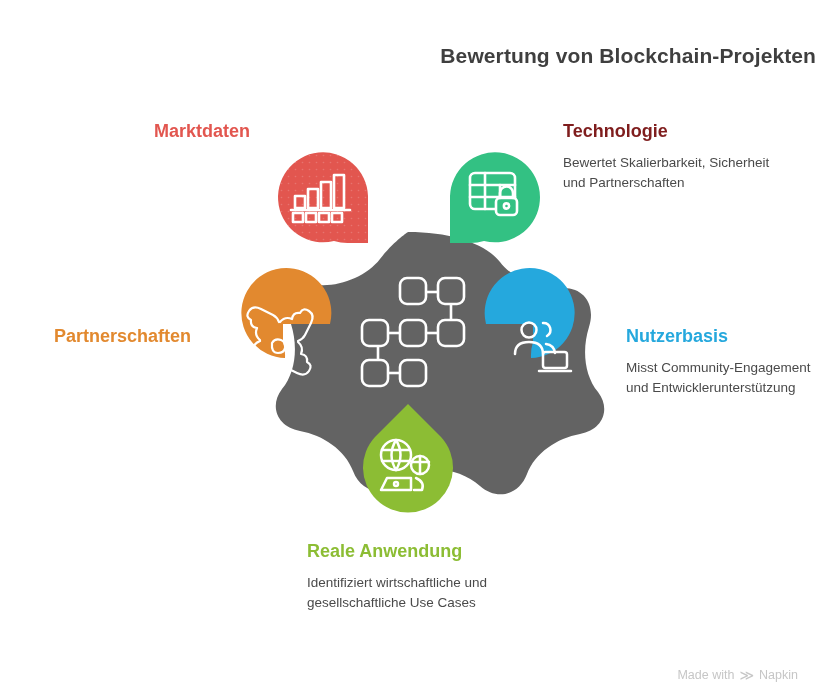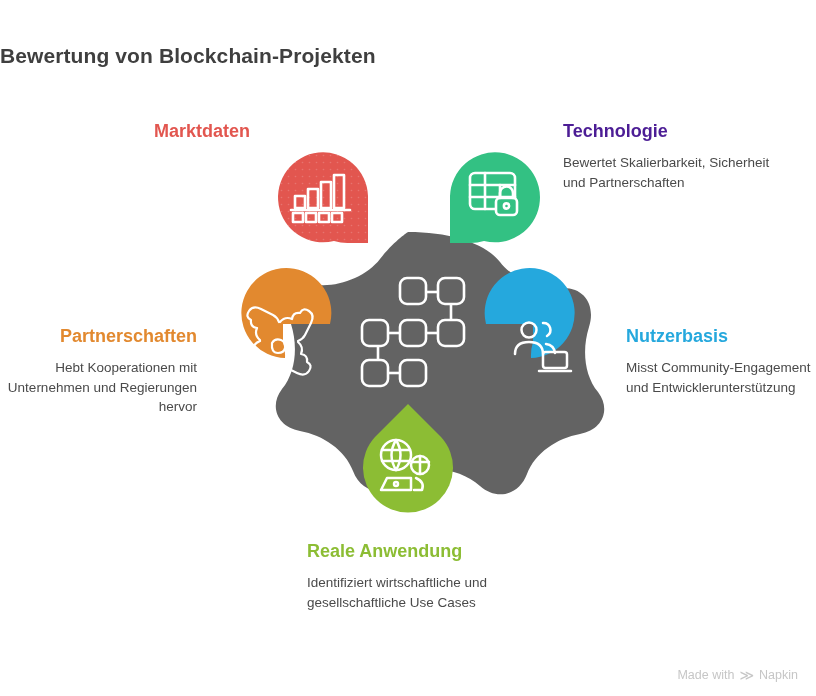--- a/index.html
+++ b/index.html
@@ -13,21 +13,21 @@
     position: relative;
     font-family: "Liberation Sans", sans-serif;
     overflow: hidden;
   }
 
   #page-title {
     position: absolute;
     top: 44px;
     left: 0;
     width: 816px;
-    text-align: left;
+    text-align: right;
     font-size: 21px;
     font-weight: bold;
     color: #3f3f3f;
     letter-spacing: 0.1px;
   }
 
   .diagram {
     position: absolute;
     top: 0;
     left: 0;
@@ -61,21 +61,21 @@
     color: #4a4a4a;
   }
 
   .ta-right { text-align: right; }
   .ta-left  { text-align: left; }
   .ta-center{ text-align: left; }
 
   
   #txt-marktdaten      { left: 60px;  top: 120px; width: 190px; }
   #txt-technologie     { left: 563px; top: 120px; width: 210px; }
-  #txt-partnerschaften { left: 6px;   top: 325px; width: 191px; }
+  #txt-partnerschaften { left: 0px;   top: 325px; width: 191px; }
   #txt-nutzerbasis     { left: 626px; top: 325px; width: 200px; }
   #txt-anwendung       { left: 307px; top: 540px; width: 200px; }
 
   
   #watermark {
     position: absolute;
     right: 18px;
     bottom: 14px;
     display: flex;
     align-items: flex-end;
@@ -252,27 +252,26 @@
         <path d="M 416 478 q 9 4 6 12 h -8"></path>
       </g>
     </g>
   </svg>
 
   <div class="node-text ta-right" id="txt-marktdaten">
     <div class="node-heading" style="color:#e2564f">Marktdaten</div>
   </div>
 
   <div class="node-text ta-left" id="txt-technologie">
-    <div class="node-heading" style="color:#4c1d95">Technologie</div>
+    <div class="node-heading" style="color:#7f1d1d">Technologie</div>
     <div class="node-desc">Bewertet Skalierbarkeit, Sicherheit und Partnerschaften</div>
   </div>
 
   <div class="node-text ta-right" id="txt-partnerschaften">
     <div class="node-heading" style="color:#e2892f">Partnerschaften</div>
-    <div class="node-desc">Hebt Kooperationen mit Unternehmen und Regierungen hervor</div>
   </div>
 
   <div class="node-text ta-left" id="txt-nutzerbasis">
     <div class="node-heading" style="color:#25a8dd">Nutzerbasis</div>
     <div class="node-desc">Misst Community-Engagement und Entwicklerunterstützung</div>
   </div>
 
   <div class="node-text ta-center" id="txt-anwendung">
     <div class="node-heading" style="color:#8cbd34">Reale Anwendung</div>
     <div class="node-desc">Identifiziert wirtschaftliche und gesellschaftliche Use Cases</div>

